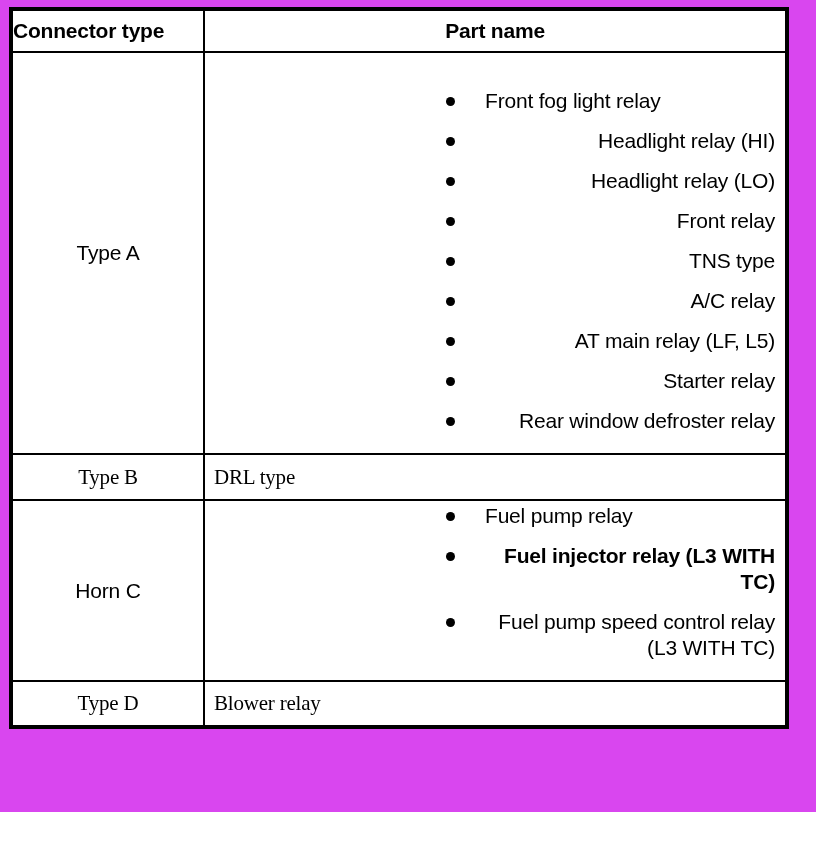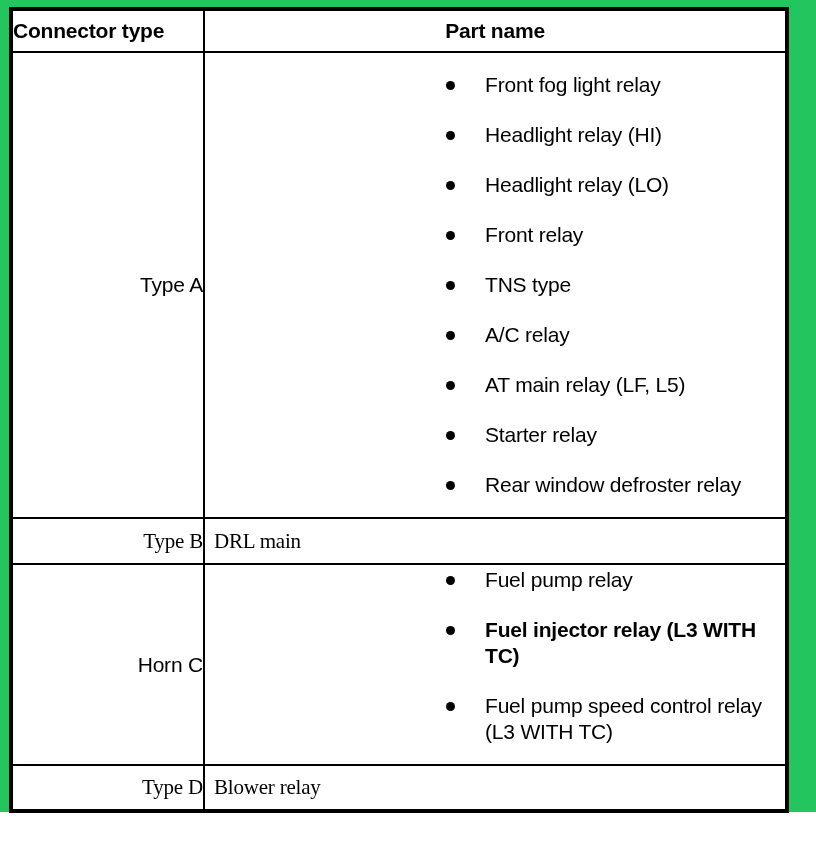--- a/index.html
+++ b/index.html
@@ -12,21 +12,21 @@
     height: 848px;
     font-family: "Liberation Sans", sans-serif;
     color: #000000;
     overflow: hidden;
   }
 
   #sheet {
     position: relative;
     width: 816px;
     height: 812px;
-    background: #22c55e;
+    background: #d946ef;
   }
 
   
   .relay-table {
     position: absolute;
     left: 9px;
     top: 7px;
     width: 776px;        
     border-collapse: collapse;
     table-layout: fixed;
@@ -58,21 +58,21 @@
   }
   .hdr-part {
     text-align: center;
   }
 
   
   .type-cell {
     padding-left: 7px;
     font-size: 21px;
     letter-spacing: -0.2px;
-    text-align: right;
+    text-align: center;
     vertical-align: middle;
   }
 
   
   .part-cell {
     padding: 0;
     vertical-align: middle;
   }
 
   
@@ -92,36 +92,36 @@
   ul.bullets li {
     position: relative;
     font-size: 21px;
     letter-spacing: -0.2px;
     line-height: 26px;
     padding-left: 39px;   
     margin-left: 241px;   
     margin-right: 10px;
     text-align: left;
   }
-  ul.bullets li + li { margin-top: 24px; }
+  ul.bullets li + li { margin-top: 14px; text-align: right; }
 
   ul.bullets li .bullet-dot {
     position: absolute;
     left: 0px;
     top: 9px;
     width: 9px;
     height: 9px;
     border-radius: 50%;
     background: #000000;
     display: block;
   }
   ul.bullets li.em { font-weight: bold; }
 
   
-  .bullets-wrap-a { padding: 19px 0 19px 0; }
+  .bullets-wrap-a { padding: 35px 0 19px 0; }
   .bullets-wrap-c { padding: 2px 0 19px 0; }
 
   .row-single { height: 46px; font-family: Liberation Serif, serif; }
 </style>
 </head>
 <body>
 
 <div id="sheet">
 
   <table class="relay-table">
@@ -181,21 +181,21 @@
                 <span>Rear window defroster relay</span>
               </li>
             </ul>
           </div>
         </td>
       </tr>
 
       <tr class="row-single">
         <td class="type-cell">Type B</td>
         <td class="part-cell">
-          <div class="part-plain">DRL main</div>
+          <div class="part-plain">DRL type</div>
         </td>
       </tr>
 
       <tr>
         <td class="type-cell">Horn C</td>
         <td class="part-cell">
           <div class="bullets-wrap-c">
             <ul class="bullets">
               <li>
                 <span class="bullet-dot"></span>

